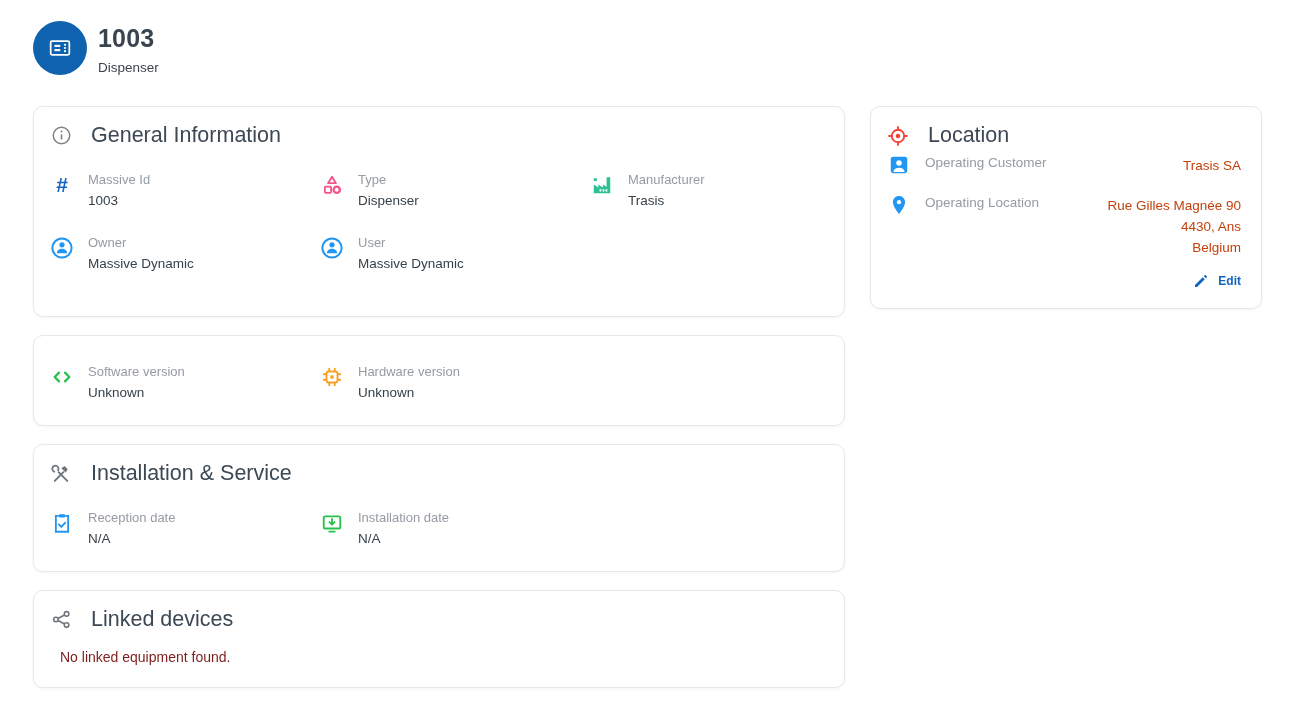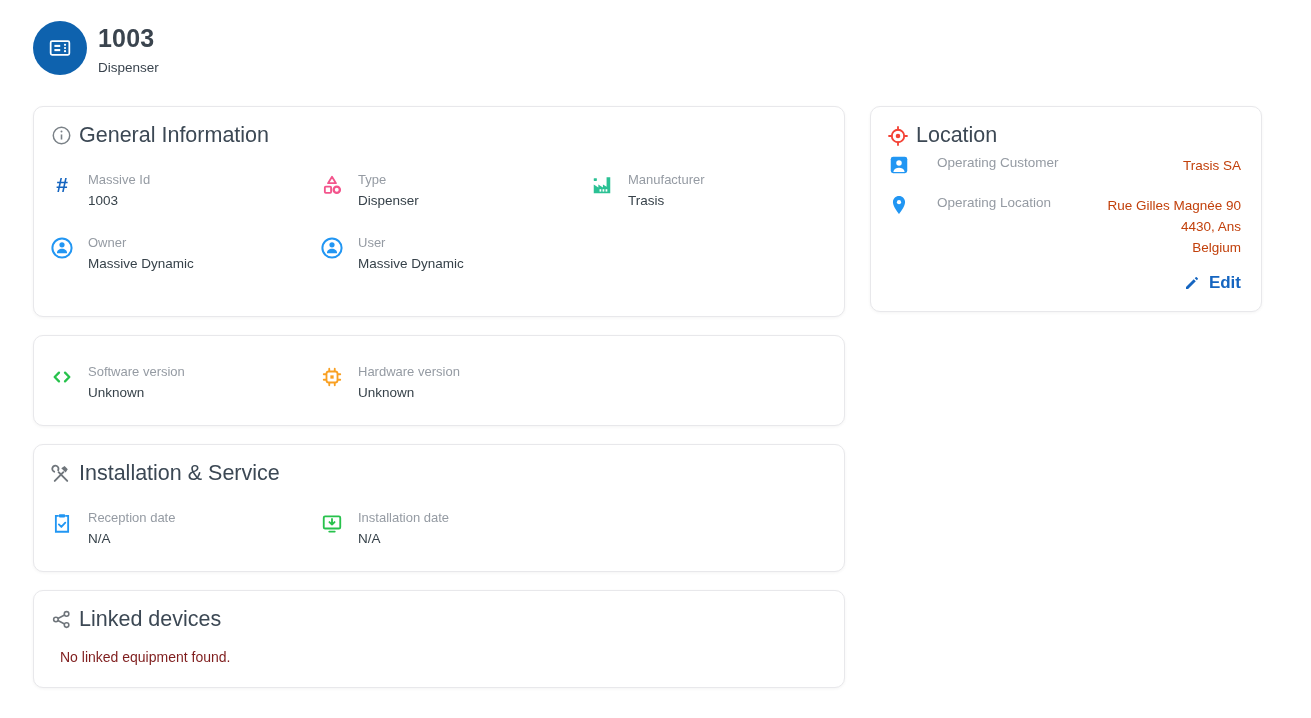--- a/index.html
+++ b/index.html
@@ -14,43 +14,43 @@
   .hdr-text { padding-top:3px; }
   .hdr-title { font-size:25px; font-weight:700; color:#3a444e; letter-spacing:.2px; }
   .hdr-sub { font-size:13.5px; color:#3a444e; margin-top:7px; }
 
   
   .main { display:grid; grid-template-columns:812px 392px; gap:25px; align-items:start; }
   .col-left { display:flex; flex-direction:column; gap:18px; }
 
   .card { background:#fff; border:1px solid #e8e8eb; border-radius:10px;
     box-shadow:0 1px 3px rgba(60,64,67,.06); padding:16px 20px 24px 16px; }
-  .card-head { display:flex; align-items:center; gap:7px; margin-bottom:24px; }
+  .card-head { display:flex; align-items:center; gap:19px; margin-bottom:24px; }
   .card-title { font-size:21.5px; font-weight:500; color:#3c4854; }
   .head-ic { width:22px; height:22px; flex:none; display:flex; align-items:center; justify-content:center; }
 
   .grid3 { display:grid; grid-template-columns:270px 270px 1fr; row-gap:26px; }
   .grid2 { display:grid; grid-template-columns:270px 1fr;margin-top:12px; }
 
   .field { display:flex; gap:14px; }
   .f-ic { width:24px; height:24px; flex:none; display:flex; align-items:center; justify-content:center; margin-top:1px; }
   .f-label { font-size:13px; color:#959ba3; line-height:16px; }
   .f-value { font-size:13.5px; color:#37424a; line-height:16px; margin-top:5px; }
 
   .hash { font-size:21px; font-weight:700; color:#1565c0; line-height:20px; }
 
   
   .card-loc { padding:16px 20px 18px 16px; min-height:203px; }
-  .loc-row { display:flex; align-items:flex-start; gap:26px; margin-bottom:15px; }
+  .loc-row { display:flex; align-items:flex-start; gap:14px; margin-bottom:15px; }
   .loc-label { font-size:13.5px; color:#959ba3; padding-top:3px; }
   .loc-spacer { flex:1; }
   .loc-value { font-size:13.5px; color:#c2410c; text-align:right; line-height:21px; padding-top:3px; }
   .edit-row { display:flex; justify-content:flex-end; align-items:center; gap:9px;
     margin-top:6px; cursor:pointer; }
-  .edit-label { font-size:17px; font-weight:700; color:#1565c0; }
+  .edit-label { font-size:12px; font-weight:700; color:#1565c0; }
 
   
   .card-linked { padding-bottom:22px; }
   .card-linked .card-head { margin-bottom:17px;align-items:center; }
   .empty-msg { font-size:14px; color:#7f1d1d;margin-left:10px; }
 
   svg { display:block; }
 </style>
 </head>
 <body>

